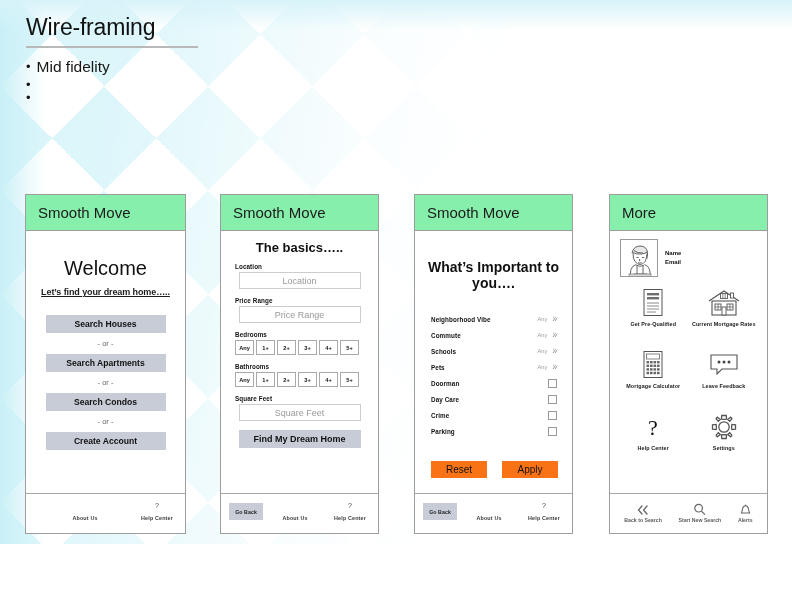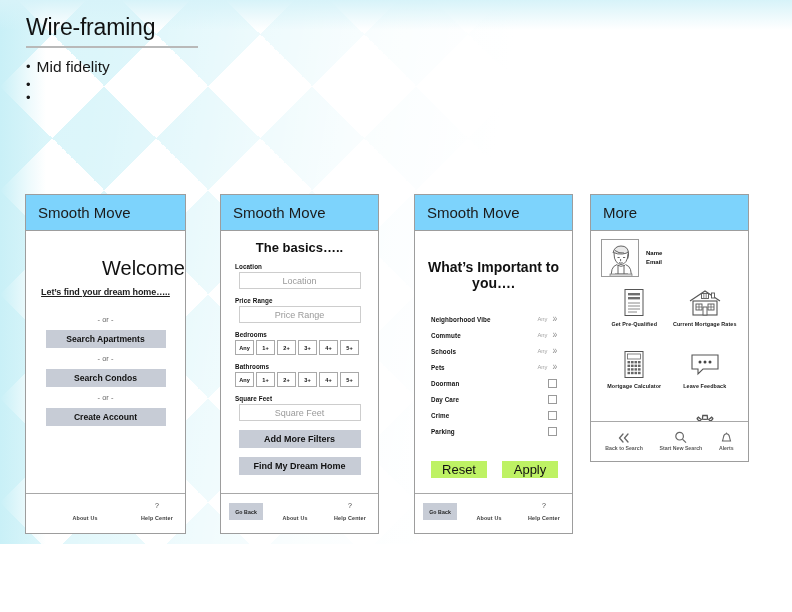--- a/index.html
+++ b/index.html
@@ -74,28 +74,28 @@
   
   .phone {
     position: absolute; z-index: 6;
     background: #ffffff;
     border: 1px solid #9d9d9d;
     display: flex; flex-direction: column;
   }
   #phone-1 { left: 25px;  top: 194px; width: 161px; height: 340px; }
   #phone-2 { left: 220px; top: 194px; width: 159px; height: 340px; }
   #phone-3 { left: 414px; top: 194px; width: 159px; height: 340px; }
-  #phone-4 { left: 590px; top: 194px; width: 159px; height: 268px; }
+  #phone-4 { left: 609px; top: 194px; width: 159px; height: 340px; }
 
   .phone-header {
     height: 36px; flex: none;
     border-bottom: 1px solid #9d9d9d;
     display: flex; align-items: center;
     padding-left: 12px;
-    background: #7dd3fc;
+    background: #86efac;
   }
   .phone-header-title { font-size: 15px; color: #1b1b1b; }
 
   .phone-body { flex: 1 1 auto; position: relative; overflow: hidden; }
 
   .phone-footer {
     flex: none; border-top: 1px solid #a8a8a8;
     height: 40px; position: relative;
   }
 
@@ -112,21 +112,21 @@
     position: absolute; left: 8px; top: 9px;
     width: 34px; height: 17px;
     background: #c7ccd6;
     display: flex; align-items: center; justify-content: center;
     font-size: 5.2px; font-weight: bold; color: #1c1c1c;
     letter-spacing: 0.1px;
   }
 
   
   .welcome-title {
-    text-align: right; font-size: 20px; color: #111; margin-top: 26px;
+    text-align: center; font-size: 20px; color: #111; margin-top: 26px;
   }
   .welcome-sub {
     text-align: center; font-size: 9px; font-weight: bold; color: #1c1c1c;
     margin-top: 7px; letter-spacing: -0.1px; text-decoration: underline;
   }
   .big-btn {
     width: 120px; height: 18px; margin: 0 auto;
     background: #c7ccd6;
     display: flex; align-items: center; justify-content: center;
     font-size: 8.6px; font-weight: bold; color: #111;
@@ -188,23 +188,23 @@
   }
   .pref-check {
     width: 9px; height: 9px; border: 1px solid #9a9a9a; background: #fff;
     margin-right: 1px;
   }
   .ra-row {
     display: flex; justify-content: space-between;
     margin: 22px 14px 0 16px;
   }
   .ra-btn {
-    width: 56px; height: 17px; background: #bef264;
+    width: 56px; height: 17px; background: #f97316;
     display: flex; align-items: center; justify-content: center;
-    font-size: 13px; color: #111;
+    font-size: 10px; color: #111;
   }
 
   
   .more-profile {
     display: flex; align-items: center; gap: 7px;
     padding: 8px 0 0 10px;
   }
   .avatar-box {
     width: 38px; height: 38px; border: 1px solid #9a9a9a;
     background: #fff; position: relative; overflow: hidden; flex: none;
@@ -263,20 +263,21 @@
 
 <div class="phone" id="phone-1">
   <div class="phone-header">
     <span class="phone-header-title">Smooth Move</span>
   </div>
   <div class="phone-body">
     <div class="welcome-title">Welcome</div>
     <div class="welcome-sub">Let’s find your dream home…..</div>
 
     <div class="welcome-stack">
+      <div class="big-btn">Search Houses</div>
       <div class="or-sep">- or -</div>
       <div class="big-btn">Search Apartments</div>
       <div class="or-sep">- or -</div>
       <div class="big-btn">Search Condos</div>
       <div class="or-sep">- or -</div>
       <div class="big-btn">Create Account</div>
     </div>
   </div>
   <div class="phone-footer">
     <div class="footer-link" style="left:34px; top:21px; width:50px;">About Us</div>
@@ -314,21 +315,20 @@
       <div class="seg-btn">1+</div>
       <div class="seg-btn">2+</div>
       <div class="seg-btn">3+</div>
       <div class="seg-btn">4+</div>
       <div class="seg-btn">5+</div>
     </div>
 
     <div class="field-label">Square Feet</div>
     <div class="text-input">Square Feet</div>
 
-    <div class="wide-btn">Add More Filters</div>
     <div class="wide-btn">Find My Dream Home</div>
   </div>
   <div class="phone-footer">
     <div class="goback-btn">Go Back</div>
     <div class="footer-link" style="left:48px; top:21px; width:52px;">About Us</div>
     <div class="footer-qicon" style="left:104px; top:8px; width:50px;">?</div>
     <div class="footer-link" style="left:104px; top:21px; width:50px;">Help Center</div>
   </div>
 </div>
 

